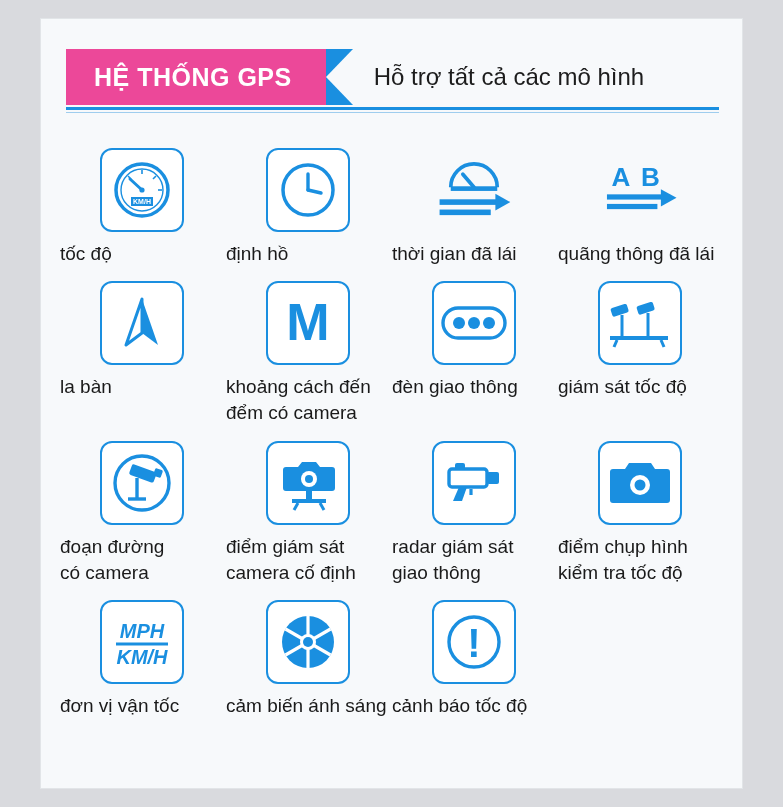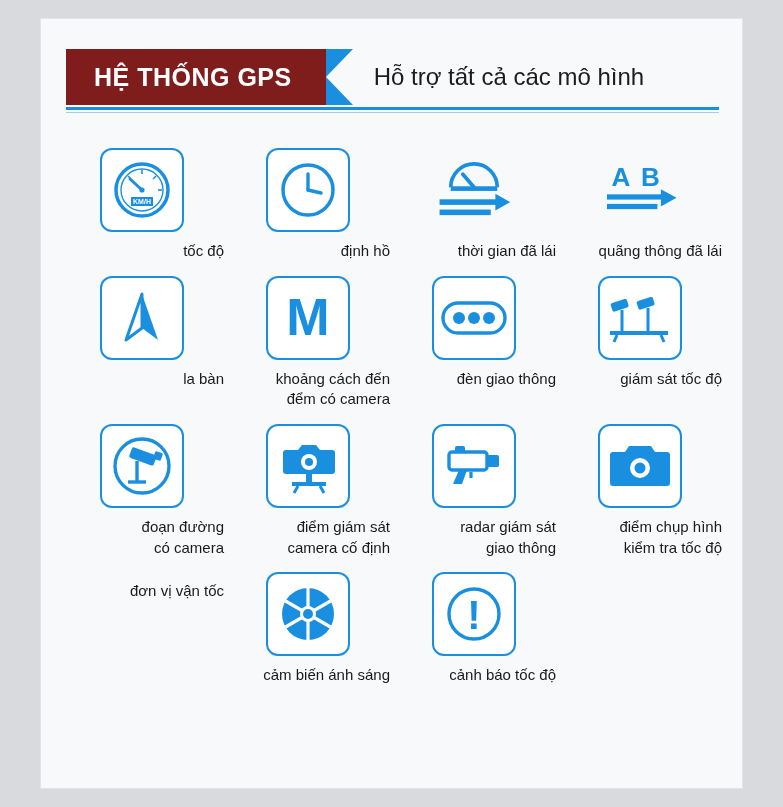--- a/index.html
+++ b/index.html
@@ -27,21 +27,21 @@
   .header {
     position: absolute;
     left: 25px;
     top: 30px;
     height: 56px;
     display: flex;
     align-items: stretch;
   }
   .header-banner {
     position: relative;
-    background: #7f1d1d;
+    background: #ec4899;
     display: flex;
     align-items: center;
     padding: 0 34px 0 28px;
     height: 56px;
     box-sizing: border-box;
   }
   .header-banner:after {
     content: "";
     position: absolute;
     right: -27px;
@@ -112,23 +112,23 @@
     align-items: center;
     justify-content: center;
     box-sizing: border-box;
   }
   .icon-box.noborder {
     border-color: transparent;
     background: transparent;
   }
   .caption {
     margin-top: 9px;
-    font-size: 15px;
+    font-size: 19px;
     color: #1a1a1a;
-    text-align: right;
+    text-align: left;
     line-height: 1.38;
     width: 164px;
   }
   svg { display: block; }
 </style>
 </head>
 <body>
 
 <div class="card">
 
@@ -308,20 +308,27 @@
           <circle cx="31" cy="27" r="10" fill="#ffffff"></circle>
           <circle cx="31" cy="27" r="5.5" fill="#1a8fe0"></circle>
         </svg>
       </div>
       <div class="caption">
         điểm chụp hình<br>kiểm tra tốc độ
       </div>
     </div>
 
     <div class="cell row-3">
+      <div class="icon-box">
+        <svg width="80" height="56" viewBox="0 0 80 56">
+          <text x="40" y="24" font-size="20" font-weight="bold" font-style="italic" fill="#1a8fe0" text-anchor="middle" font-family="'Liberation Sans',sans-serif">MPH</text>
+          <line x1="14" y1="30" x2="66" y2="30" stroke="#1a8fe0" stroke-width="3"></line>
+          <text x="40" y="50" font-size="20" font-weight="bold" font-style="italic" fill="#1a8fe0" text-anchor="middle" font-family="'Liberation Sans',sans-serif">KM/H</text>
+        </svg>
+      </div>
       <div class="caption">đơn vị vận tốc</div>
     </div>
 
     <div class="cell row-3">
       <div class="icon-box">
         <svg width="62" height="62" viewBox="0 0 62 62">
           <circle cx="31" cy="31" r="26" fill="#1a8fe0"></circle>
           <g stroke="#ffffff" stroke-width="3.2" fill="none">
             <line x1="31" y1="31" x2="31" y2="5"></line>
             <line x1="31" y1="31" x2="53.5" y2="18"></line>

